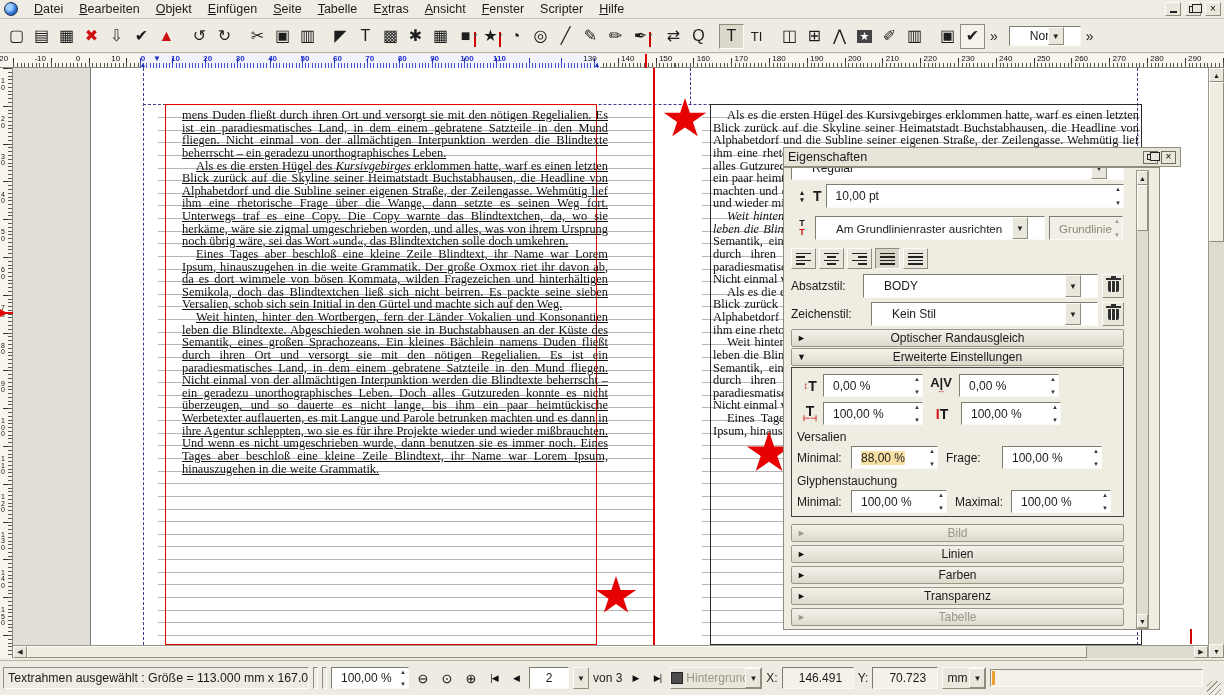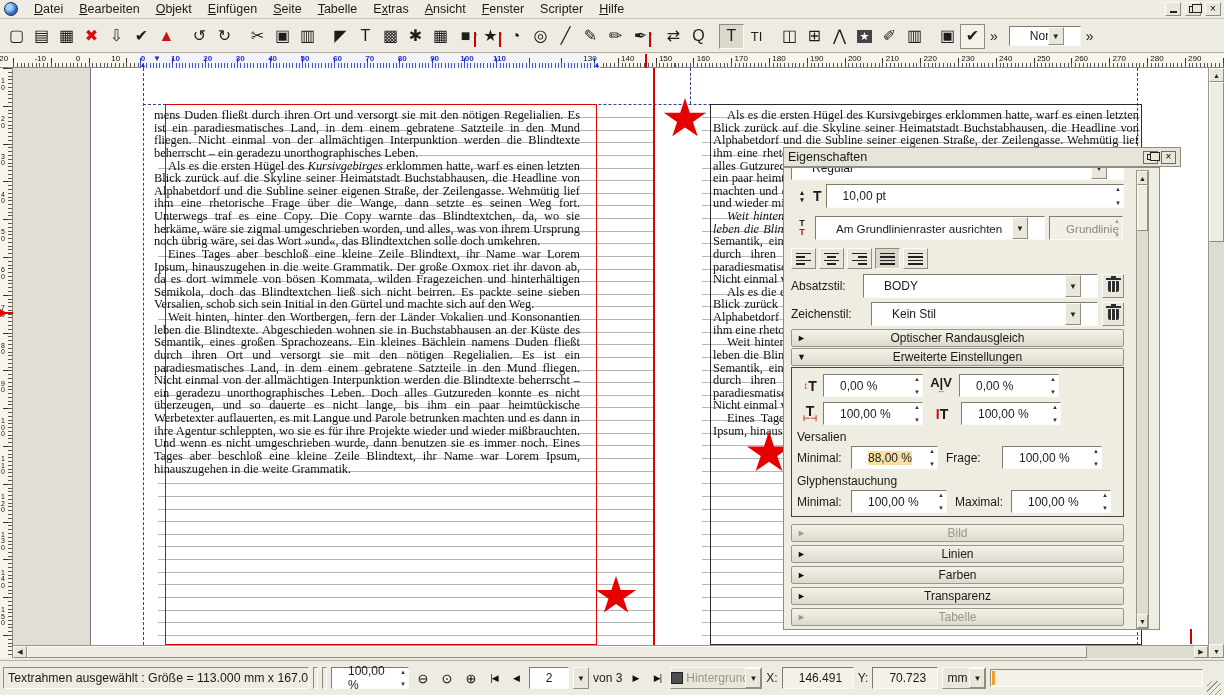--- a/index.html
+++ b/index.html
@@ -86,21 +86,21 @@
   .vscroll .sbtn, .pscroll .sbtn { width:100%; height:14px; flex:none; }
   .vspace { flex:1; }
 
   
   .panel-title { position:absolute; left:783px; top:147px; width:398px; height:20px; background:#e7e4d9; border:1px solid #8f8d7e; display:flex; align-items:center; padding:0 4px; font-size:12.5px; }
   .pt-btns { margin-left:auto; display:flex; gap:3px; }
   .pt-btn { width:15px; height:13px; display:flex; align-items:center; justify-content:center; background:#e9e6db; border:1px solid #6f6d60; font-size:10px; line-height:1; padding:0; }
   .panel-body { position:absolute; left:783px; top:167px; width:377px; height:463px; background:#efece1; border:1px solid #8f8d7e; overflow:hidden; }
   .prow { position:absolute; display:flex; align-items:center; }
   .picon { display:inline-flex; flex-direction:column; align-items:center; justify-content:center; font-weight:bold; line-height:1; }
-  .spin { position:relative; background:#fff; border:1px solid; border-color:#7e7c6e #fbfaf6 #fbfaf6 #7e7c6e; display:flex; align-items:center; padding:0 14px 0 16px; height:24px; }
+  .spin { position:relative; background:#fff; border:1px solid; border-color:#7e7c6e #fbfaf6 #fbfaf6 #7e7c6e; display:flex; align-items:center; padding:0 14px 0 9px; height:24px; }
   .spin .arr { position:absolute; right:2px; top:1px; bottom:1px; display:flex; flex-direction:column; justify-content:space-between; font-size:6px; color:#333; line-height:1; }
   .spin.dis { background:#f2efe6; color:#8a8878; }
   .hl { background:#f8dfa4; }
   .alignbtn { width:25px; height:21px; background:#e9e6db; border:1px solid; border-color:#fdfcf8 #8f8d7e #8f8d7e #fdfcf8; display:flex; flex-direction:column; justify-content:center; gap:2px; padding:0 4px; }
   .alignbtn.pressed { background:#d9d6c9; border-color:#8f8d7e #fdfcf8 #fdfcf8 #8f8d7e; }
   .alignbtn i { display:block; height:1.5px; background:#222; }
   .al-l i:nth-child(even){ width:60%; } .al-l i:nth-child(odd){ width:100%; }
   .al-c i:nth-child(even){ width:60%; margin:0 auto; } .al-c i:nth-child(odd){ width:100%; }
   .al-r i:nth-child(even){ width:60%; margin-left:auto; } .al-r i:nth-child(odd){ width:100%; }
   .al-j i { width:100%; }
@@ -342,21 +342,21 @@
     <div class="page"></div>
     <div class="bgrid" style="left:145px;width:495px;"></div>
     <div class="bgrid" style="left:689px;width:438px;"></div>
     <div class="guide-h" style="left:130px;top:36px;width:994px;"></div>
     <div class="guide-v" style="left:130px;top:0;height:577px;"></div>
     <div class="guide-v" style="left:1124px;top:0;height:577px;"></div>
     <div class="guide-v" style="left:677px;top:0;height:36px;"></div>
 
     <div class="tframe selected" style="left:152px;"></div>
     <div class="tframe plain" style="left:697px;"></div>
-    <div class="textcol" id="left-column-text" style="left:141px;">
+    <div class="textcol" id="left-column-text" style="left:169px;text-decoration:underline;">
         <p><span>mens Duden fließt durch ihren Ort und versorgt sie mit den nötigen Regelialien. Es ist ein paradiesmatisches Land, in dem einem gebratene Satzteile in den Mund fliegen. Nicht einmal von der allmächtigen Interpunktion werden die Blindtexte beherrscht – ein geradezu unorthographisches Leben.</span></p>
         <p class="ind"><span>Als es die ersten Hügel des </span><span style="font-style: italic;">Kursivgebirges</span><span> erklommen hatte, warf es einen letzten Blick zurück auf die Skyline seiner Heimatstadt Buchstabhausen, die Headline von Alphabetdorf und die Subline seiner eigenen Straße, der Zeilengasse. Wehmütig lief ihm eine rhetorische Frage über die Wange, dann setzte es seinen Weg fort. Unterwegs traf es eine Copy. Die Copy warnte das Blindtextchen, da, wo sie herkäme, wäre sie zigmal umgeschrieben worden, und alles, was von ihrem Ursprung noch übrig wäre, sei das Wort »und«, das Blindtextchen solle doch umkehren.</span></p>
         <p class="ind"><span>Eines Tages aber beschloß eine kleine Zeile Blindtext, ihr Name war Lorem Ipsum, hinauszugehen in die weite Grammatik. Der große Oxmox riet ihr davon ab, da es dort wimmele von bösen Kommata, wilden Fragezeichen und hinterhältigen Semikola, doch das Blindtextchen ließ sich nicht beirren. Es packte seine sieben Versalien, schob sich sein Initial in den Gürtel und machte sich auf den Weg.</span></p>
         <p class="ind"><span>Weit hinten, hinter den Wortbergen, fern der Länder Vokalien und Konsonantien leben die Blindtexte. Abgeschieden wohnen sie in Buchstabhausen an der Küste des Semantik, eines großen Sprachozeans. Ein kleines Bächlein namens Duden fließt durch ihren Ort und versorgt sie mit den nötigen Regelialien. Es ist ein paradiesmatisches Land, in dem einem gebratene Satzteile in den Mund fliegen. Nicht einmal von der allmächtigen Interpunktion werden die Blindtexte beherrscht – ein geradezu unorthographisches Leben. Doch alles Gutzureden konnte es nicht überzeugen, und so dauerte es nicht lange, bis ihm ein paar heimtückische Werbetexter auflauerten, es mit Langue und Parole betrunken machten und es dann in ihre Agentur schleppten, wo sie es für ihre Projekte wieder und wieder mißbrauchten. Und wenn es nicht umgeschrieben wurde, dann benutzen sie es immer noch. Eines Tages aber beschloß eine kleine Zeile Blindtext, ihr Name war Lorem Ipsum, hinauszugehen in die weite Grammatik.</span></p>
       </div>
     <div class="textcol" id="right-column-text" style="left:700px;">
         <p class="ind"><span>Als es die ersten Hügel des Kursivgebirges erklommen hatte, warf es einen letzten Blick zurück auf die Skyline seiner Heimatstadt Buchstabhausen, die Headline von Alphabetdorf und die Subline seiner eigenen Straße, der Zeilengasse. Wehmütig lief ihm eine rhetorische Frage über die Wange, dann setzte es seinen Weg fort. Doch alles Gutzureden konnte es nicht überzeugen, und so dauerte es nicht lange, bis ihm ein paar heimtückische Werbetexter auflauerten, es mit Langue und Parole betrunken machten und es dann in ihre Agentur schleppten, wo sie es für ihre Projekte wieder und wieder mißbrauchten, und wenn es nicht umgeschrieben wurde.</span></p>
         <p class="ind"><span style="font-style: italic;">Weit hinten, hinter den Wortbergen, fern der Länder Vokalien und Konsonantien leben die Blindtexte.</span><span> Abgeschieden wohnen sie in Buchstabhausen an der Küste des Semantik, eines großen Sprachozeans. Ein kleines Bächlein namens Duden fließt durch ihren Ort und versorgt sie mit den nötigen Regelialien. Es ist ein paradiesmatisches Land, in dem einem gebratene Satzteile in den Mund fliegen. Nicht einmal von der allmächtigen Interpunktion werden die Blindtexte beherrscht.</span></p>
         <p class="ind"><span>Als es die ersten Hügel des Kursivgebirges erklommen hatte, warf es einen letzten Blick zurück auf die Skyline seiner Heimatstadt Buchstabhausen, die Headline von Alphabetdorf und die Subline seiner eigenen Straße, der Zeilengasse. Wehmütig lief ihm eine rhetorische Frage über die Wange, dann setzte es seinen Weg fort.</span></p>
         <p class="ind"><span>Weit hinten, hinter den Wortbergen, fern der Länder Vokalien und Konsonantien leben die Blindtexte. Abgeschieden wohnen sie in Buchstabhausen an der Küste des Semantik, eines großen Sprachozeans. Ein kleines Bächlein namens Duden fließt durch ihren Ort und versorgt sie mit den nötigen Regelialien. Es ist ein paradiesmatisches Land, in dem einem gebratene Satzteile in den Mund fliegen. Nicht einmal von der allmächtigen Interpunktion werden die Blindtexte beherrscht.</span></p>

